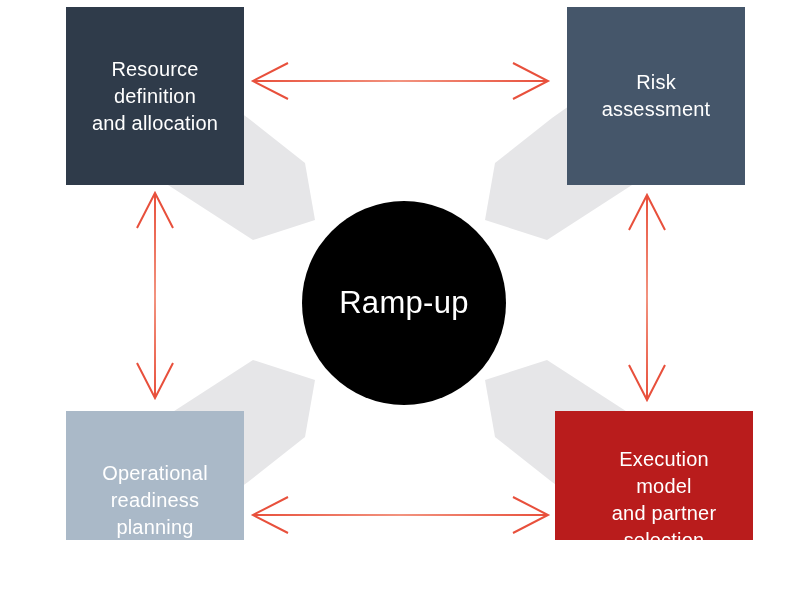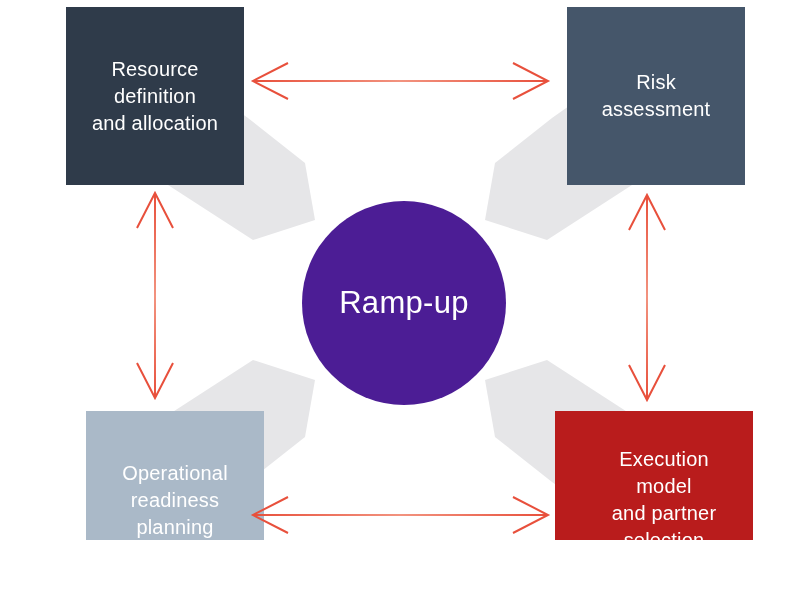--- a/index.html
+++ b/index.html
@@ -30,21 +30,21 @@
     z-index: 2;
   }
   .node-label {
     white-space: pre-line;
     font-size: 20px;
     line-height: 27px;
     letter-spacing: 0.2px;
   }
   .node-tl { left: 66px;  top: 7px; }
   .node-tr { left: 555px; top: 7px; margin-left: 12px; }
-  .node-bl { left: 66px;  top: 411px; margin-left: 20px; }
+  .node-bl { left: 66px;  top: 411px; }
   .node-br { left: 555px; top: 411px; }
 
   .center-circle {
     position: absolute;
     left: 302px;
     top: 201px;
     width: 204px;
     height: 204px;
     border-radius: 50%;
     display: flex;
@@ -89,21 +89,21 @@
 planning</span>
   </div>
 
   <div class="node node-br" style="background-color: #b91c1c; color: rgb(255, 255, 255); padding-left: 20px;">
     <span class="node-label">Execution
 model
 and partner
 selection</span>
   </div>
 
-  <div class="center-circle" style="background-color: #4c1d95; color: rgb(255, 255, 255);">
+  <div class="center-circle" style="background-color: #000000; color: rgb(255, 255, 255);">
     <span class="center-label">Ramp-up</span>
   </div>
 
   <svg class="layer overlay" viewBox="0 0 800 600">
     <defs>
       <linearGradient id="grad-h" gradientUnits="userSpaceOnUse" x1="253" y1="0" x2="548" y2="0">
         <stop offset="0%" stop-color="#e8503c"></stop>
         <stop offset="50%" stop-color="#f2937f"></stop>
         <stop offset="100%" stop-color="#e8503c"></stop>
       </linearGradient>

